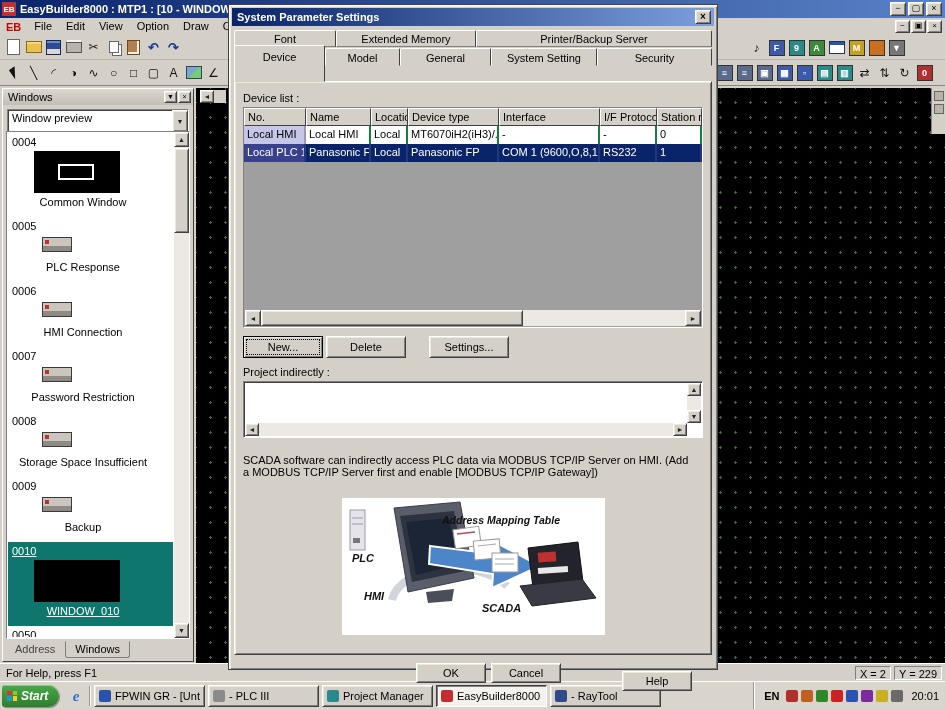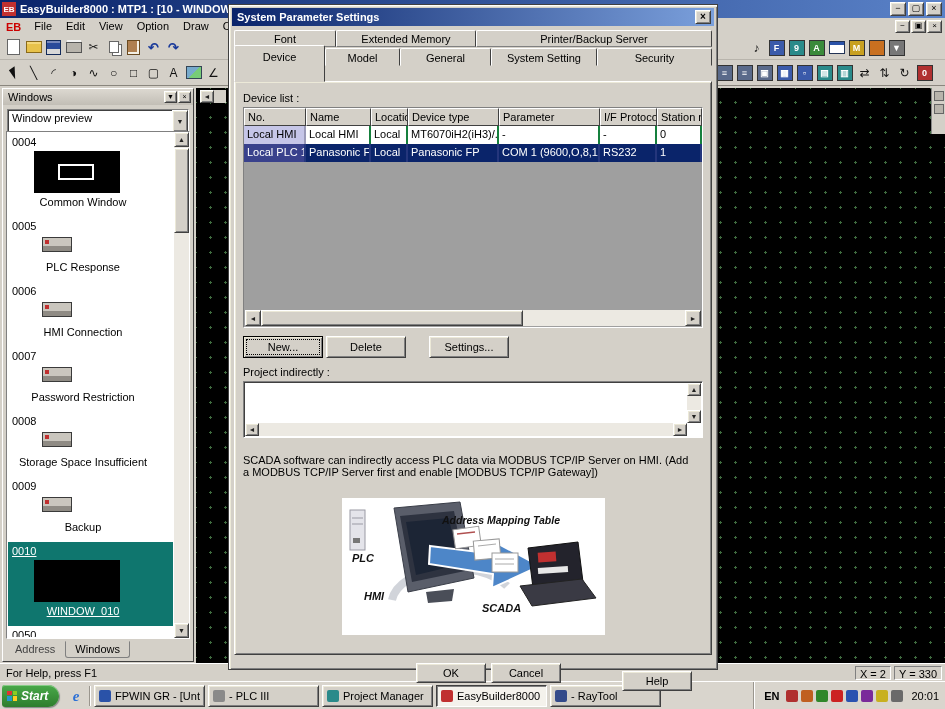--- a/index.html
+++ b/index.html
@@ -397,21 +397,21 @@
     </div>
     <div class="p-tabs">
       <span class="ptab">Address</span>
         <span class="ptab active">Windows</span>
     </div>
   </div>
 
   <div class="statusbar">
     <span class="sb-help">For Help, press F1</span>
     <span class="sb-box">X = 2</span>
-    <span class="sb-box">Y = 330</span>
+    <span class="sb-box">Y = 229</span>
   </div>
 
   <div class="taskbar">
     <div class="start">
       <span class="flag">
           <i></i>
           <i></i>
           <i></i>
           <i></i>
         </span>
@@ -471,21 +471,21 @@
         <span class="tab2">Security</span>
     </div>
     <div class="d-panel">
       <div class="d-label">Device list :</div>
       <div class="dtable">
         <div class="dt-head">
           <span class="dt-h">No.</span>
           <span class="dt-h">Name</span>
           <span class="dt-h">Location</span>
           <span class="dt-h">Device type</span>
-          <span class="dt-h">Parameter</span>
+          <span class="dt-h">Interface</span>
           <span class="dt-h">I/F Protocol</span>
           <span class="dt-h">Station n</span>
         </div>
         <div class="dt-body">
           <div class="dt-row">
               <span class="dt-c">Local HMI</span>
               <span class="dt-c">Local HMI</span>
               <span class="dt-c">Local</span>
               <span class="dt-c">MT6070iH2(iH3)/...</span>
               <span class="dt-c">-</span>

